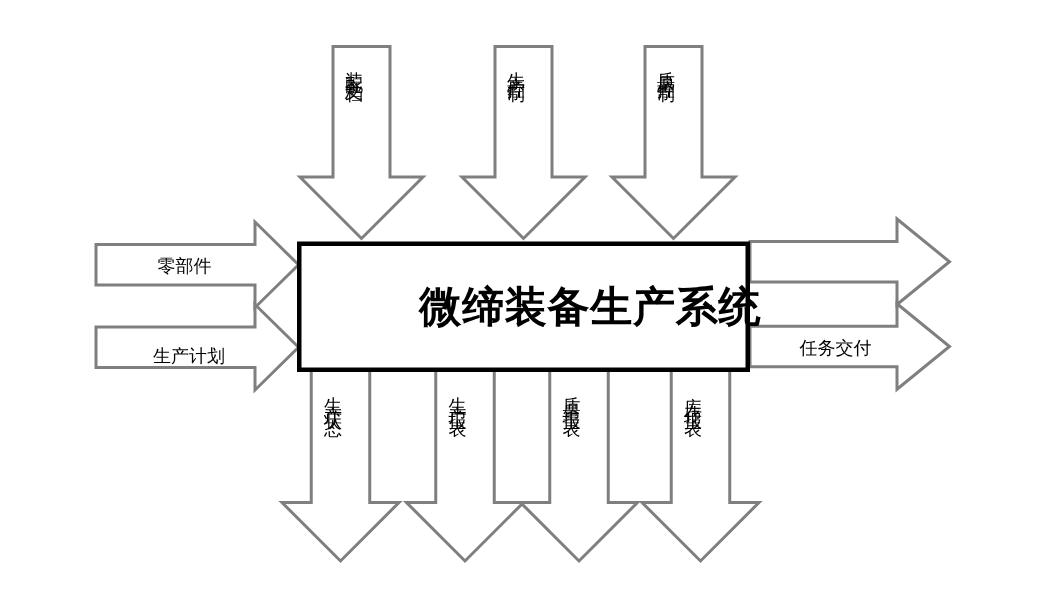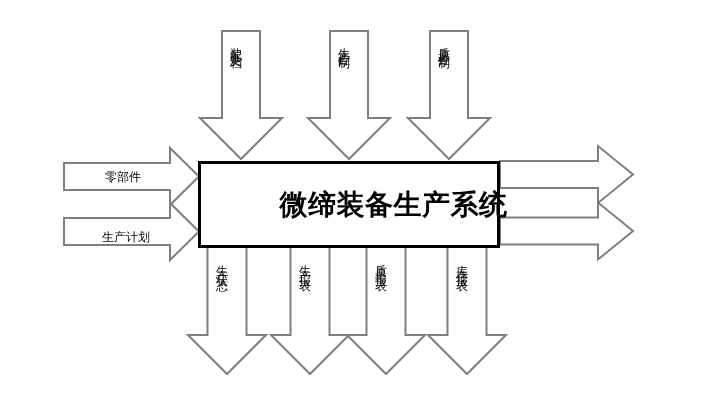--- a/index.html
+++ b/index.html
@@ -94,19 +94,20 @@
 
   <div class="box-title">微缔装备生产系统</div>
 
   <div class="label vlabel" style="left:230px; top:38px;">装配文档</div>
   <div class="label vlabel" style="left:338px; top:38px;">生产控制</div>
   <div class="label vlabel" style="left:438px; top:38px;">质量控制</div>
 
   <div class="label hlabel" style="left:64px; top:163px; width:118px; height:27px;">零部件</div>
   <div class="label hlabel" style="left:64px; top:218px; width:124px; height:37px;">生产计划</div>
 
+  <div class="label hlabel" style="left:505px; top:218px; width:104px; height:27px;">任务交付</div>
 
   <div class="label vlabel bottom" style="left:216px; top:255px;">生产状态</div>
   <div class="label vlabel bottom" style="left:299px; top:255px;">生产报表</div>
   <div class="label vlabel bottom" style="left:375px; top:255px;">质量报表</div>
   <div class="label vlabel bottom" style="left:456px; top:255px;">库存报表</div>
 
 </div>
 
 </body></html>

